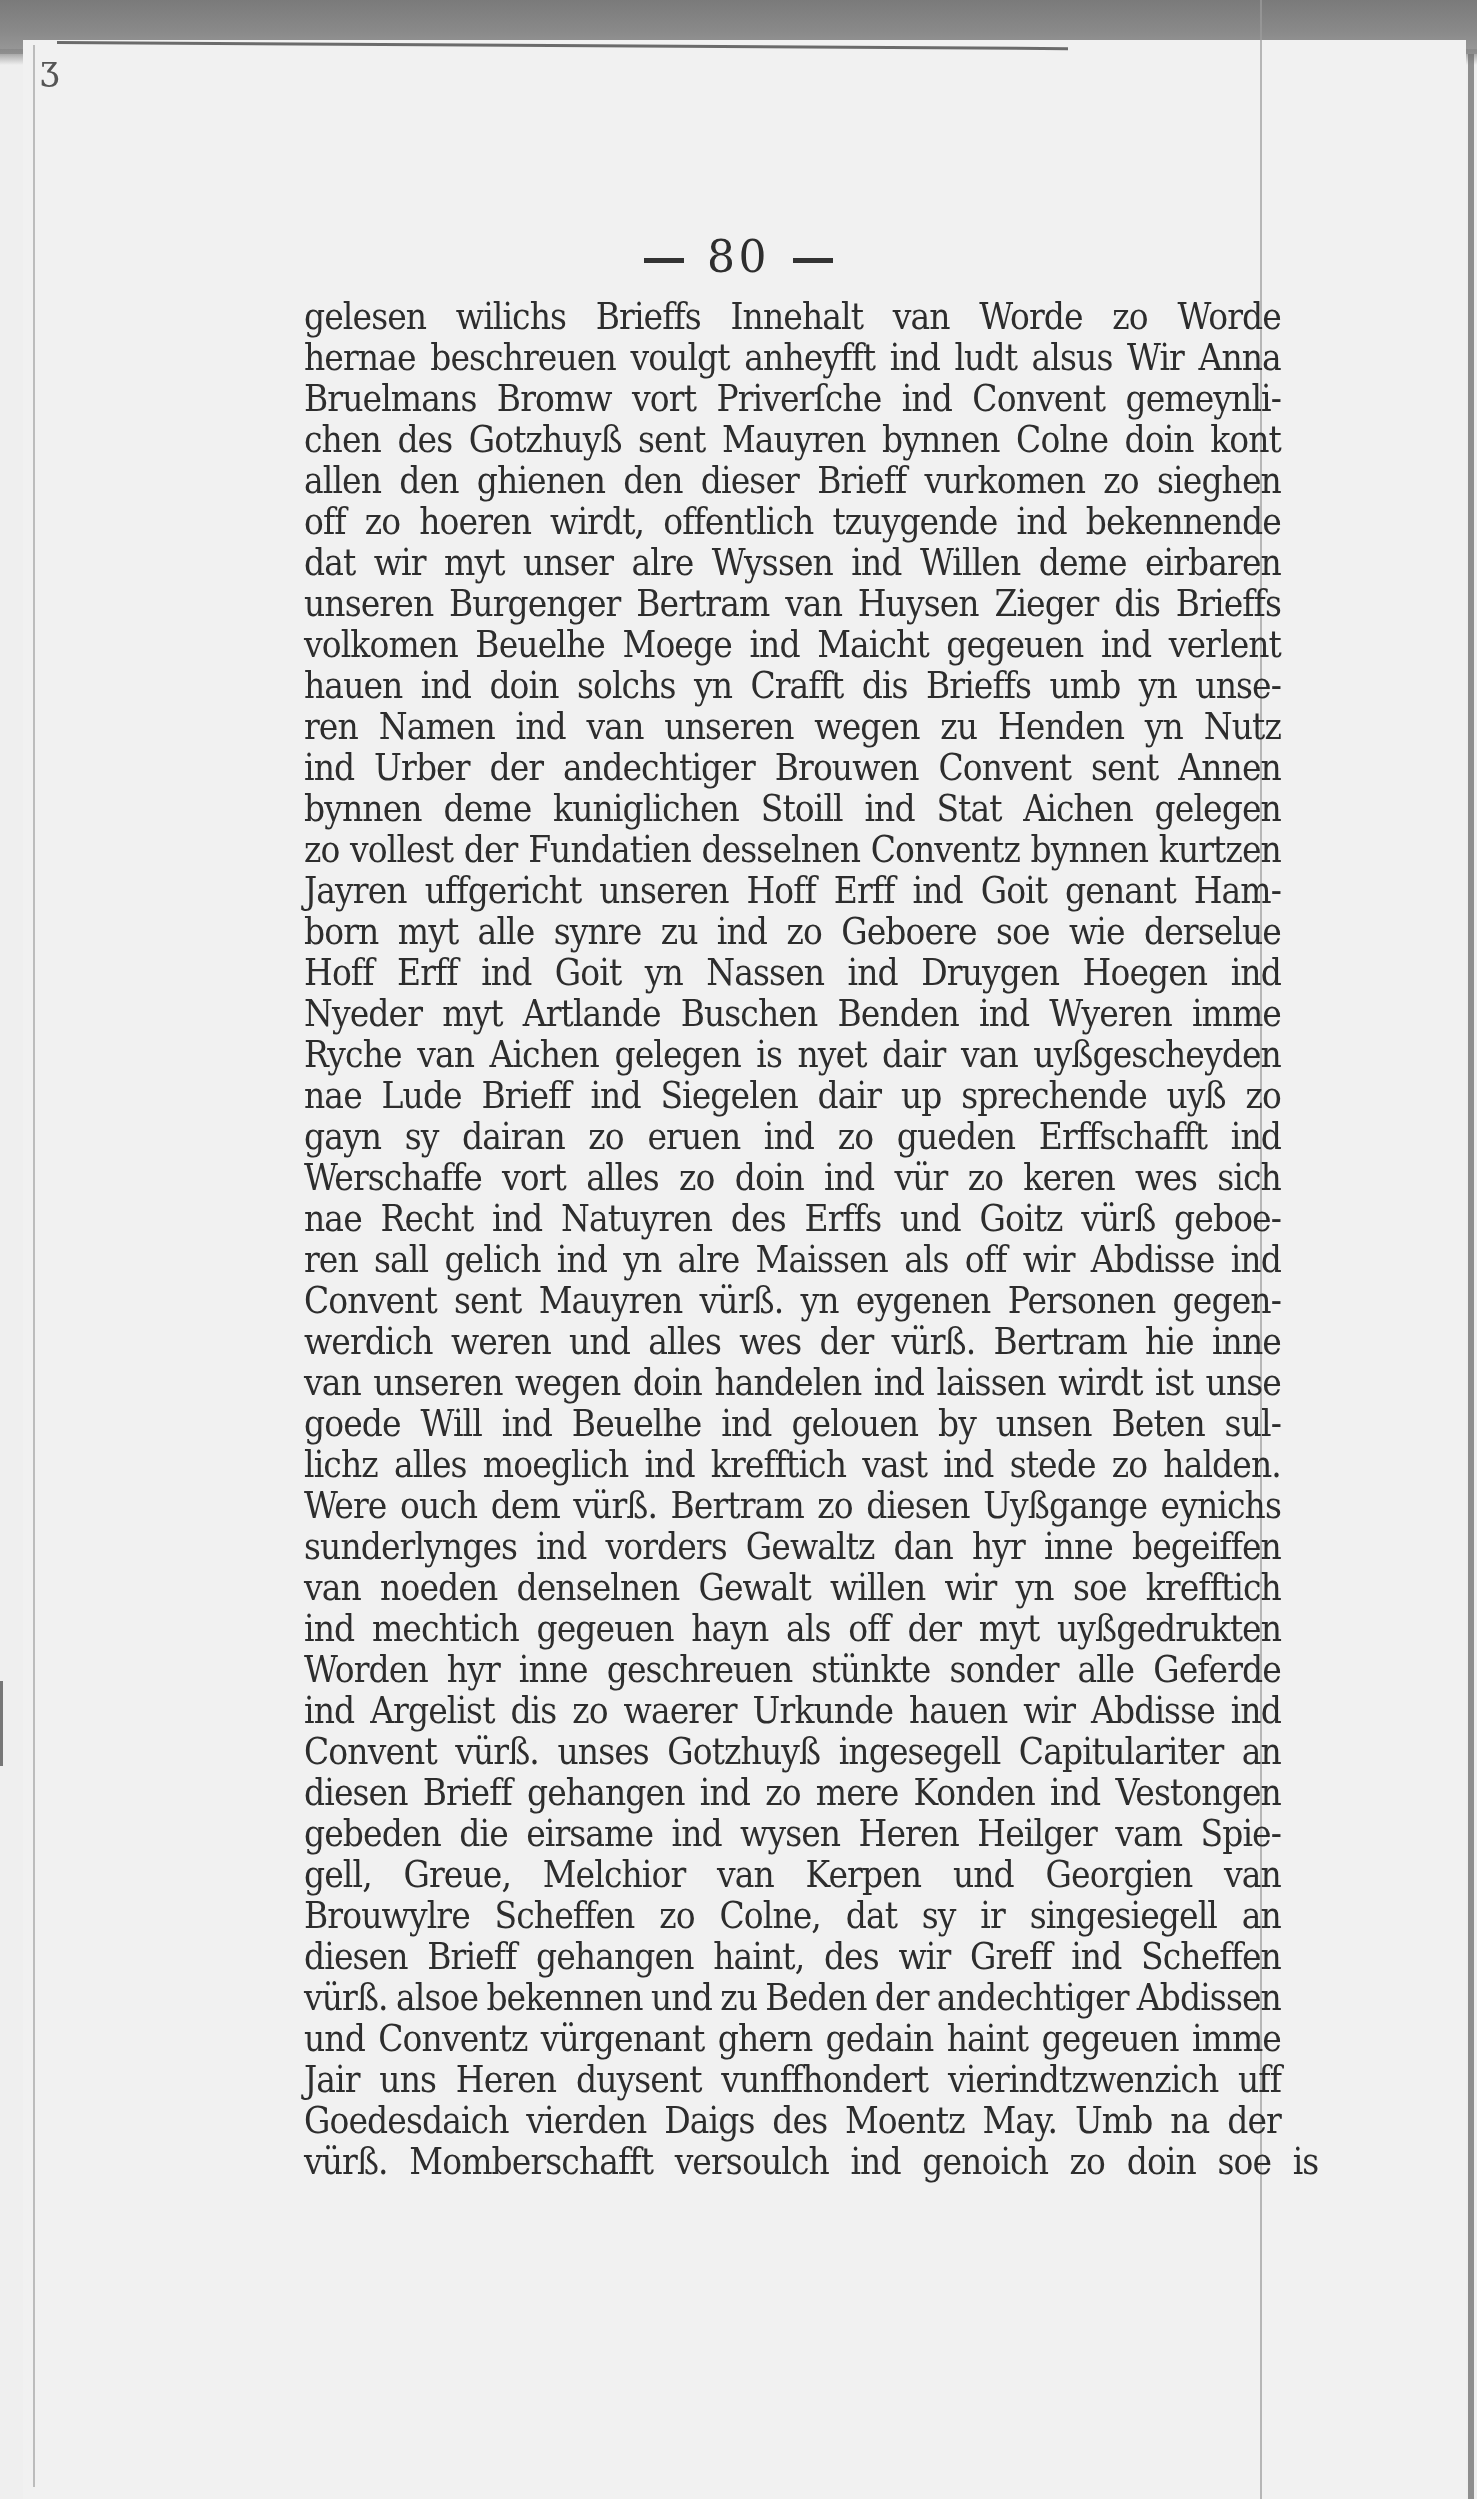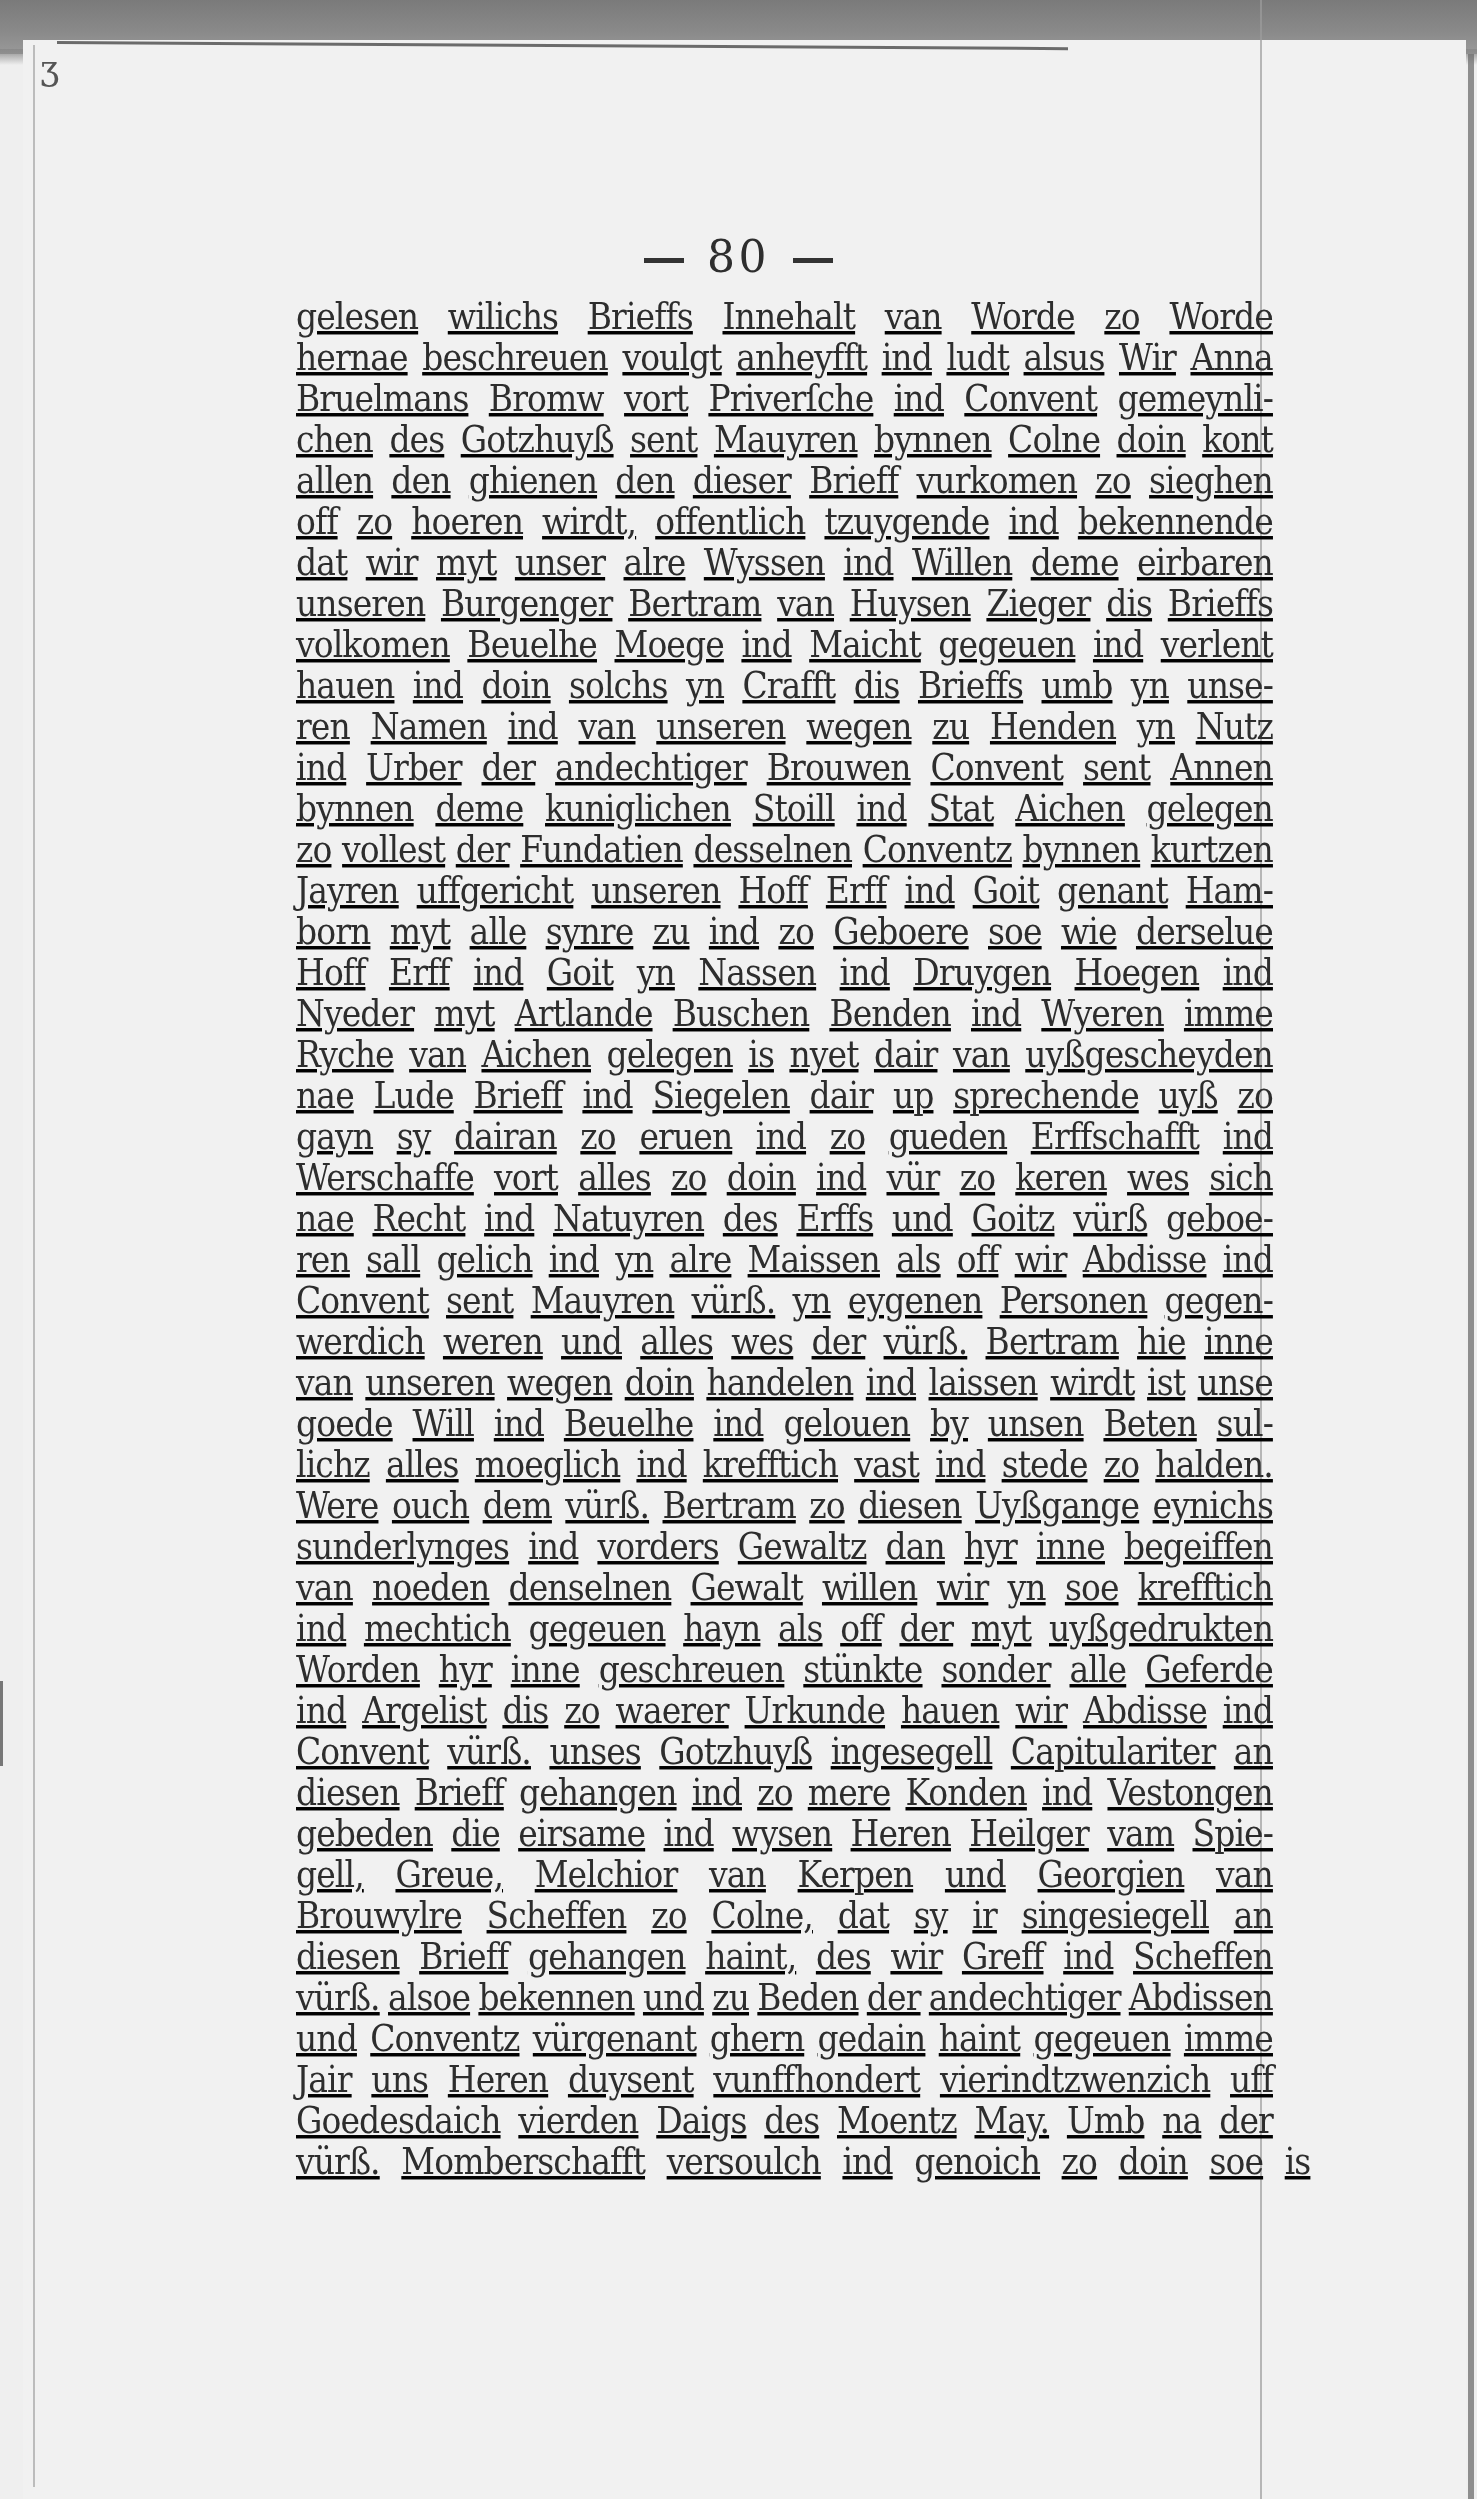--- a/index.html
+++ b/index.html
@@ -47,21 +47,21 @@
     position: absolute; left: 0; top: 1681px; width: 3.4px; height: 85px; background: #777;
   }
   .page-number {
     position: absolute; left: 0; width: 1477px; top: 219px; text-align: center;
     font-size: 44px; color: #2e2e2e; letter-spacing: 3.4px;
     font-family: "DejaVu Serif", serif;
     margin-top: 12px;
   }
   .page-number .dash { display: inline-block; width: 40px; height: 4.5px; background: #333; vertical-align: middle; margin: 0 23px; }
   .body-text {
-    position: absolute; left: 296px; top: 295px; width: 977px; text-decoration: underline;
+    position: absolute; left: 304px; top: 295px; width: 977px;
   }
   .line {
     display: flex; justify-content: space-between;
     height: 41px; line-height: 41px;
     font-size: 33px; color: #2d2d2d;
     font-family: "DejaVu Serif", "Liberation Serif", serif;
     letter-spacing: -0.9px;
     transform: scaleY(1.15);
     white-space: nowrap;
   }

